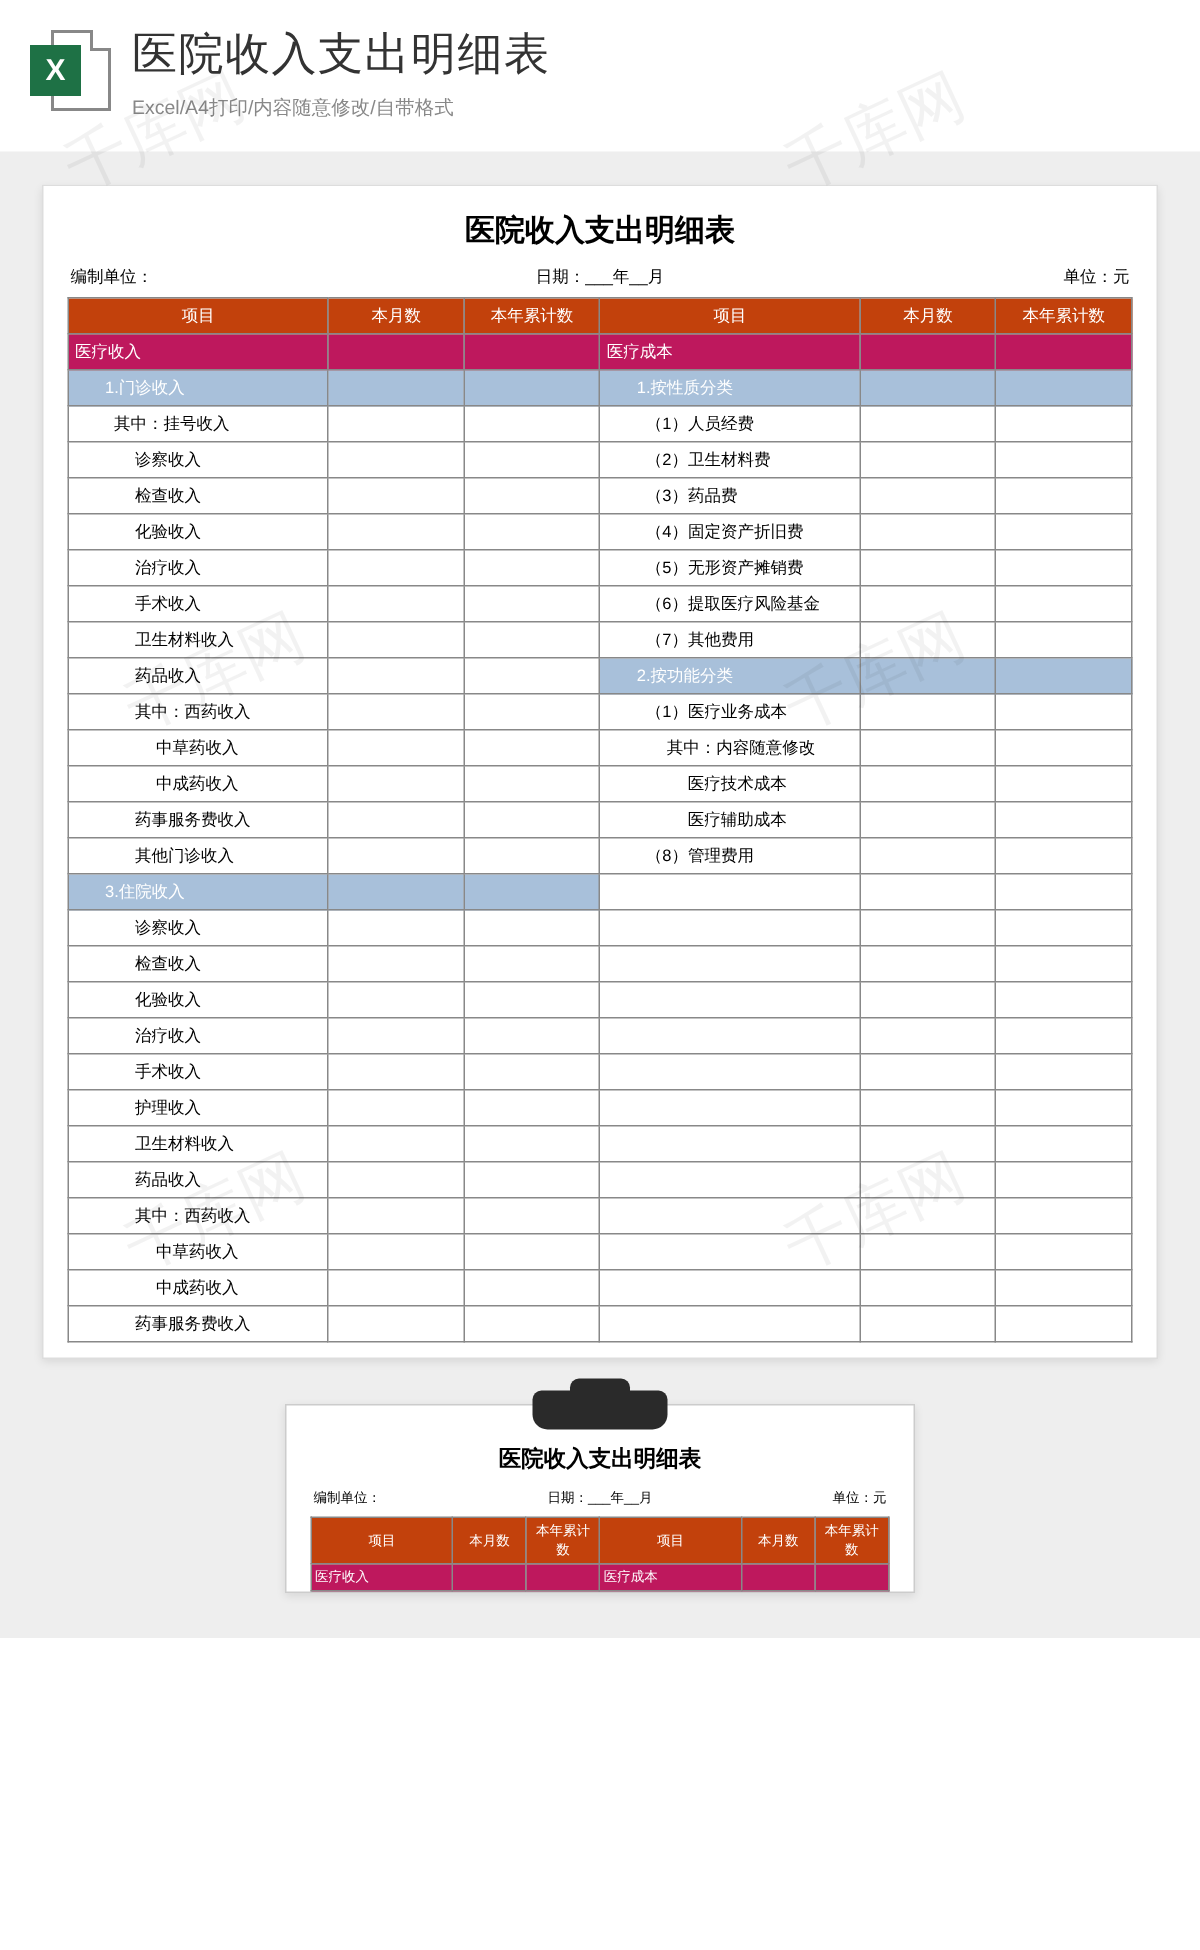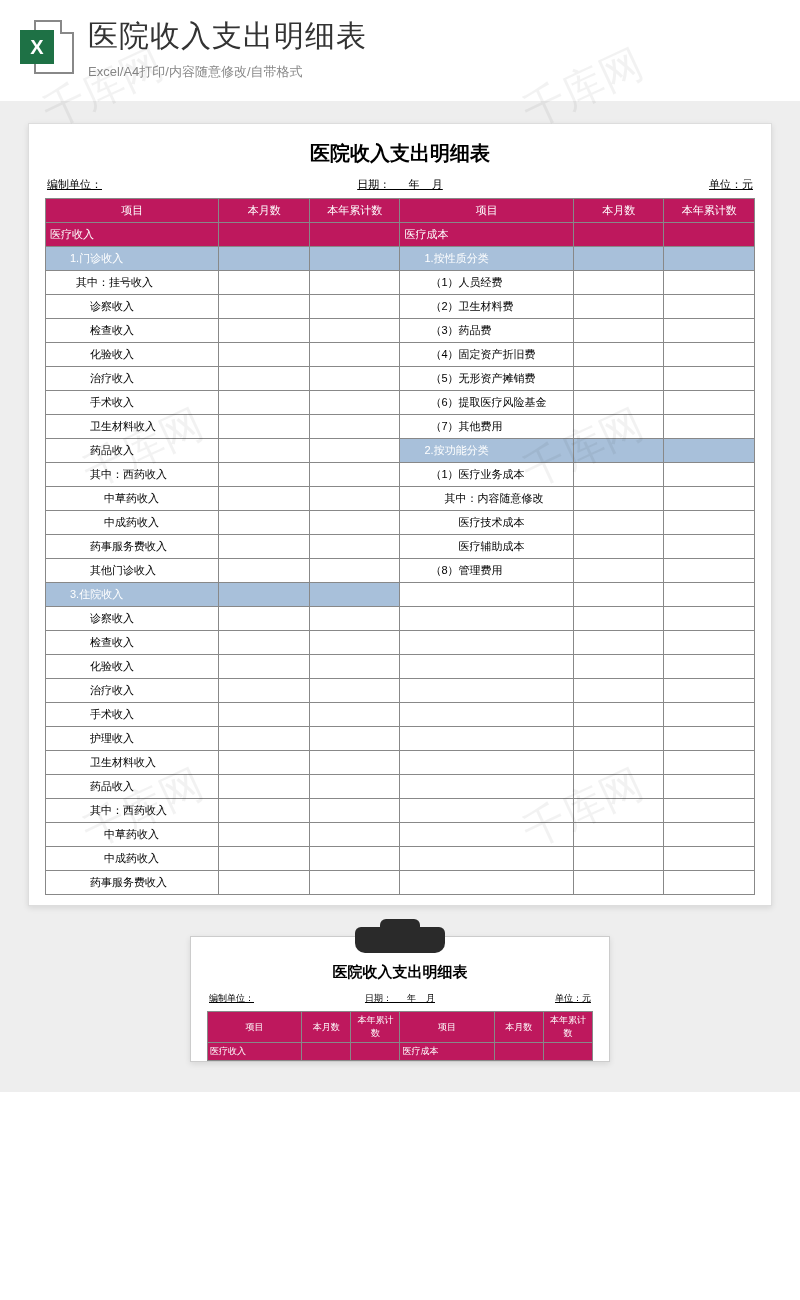--- a/index.html
+++ b/index.html
@@ -88,37 +88,36 @@
     font-size: 20px;
     font-weight: bold;
     color: #000;
     padding: 4px 0 10px 0;
   }
   .meta-row {
     display: flex;
     font-size: 11px;
     color: #000;
     padding: 0 2px 6px 2px;
-    text-decoration: underline;
   }
   .meta-left { flex: 1; text-align: left; }
   .meta-center { flex: 1; text-align: center; }
   .meta-right { flex: 1; text-align: right; }
   table {
     width: 100%;
     border-collapse: collapse;
     font-size: 11px;
   }
   th, td {
     border: 1px solid #888;
     padding: 4px 4px;
     height: 22px;
   }
   th {
-    background: #be185d;
+    background: #c2410c;
     color: #fff;
     font-weight: normal;
     text-align: center;
   }
   td { color: #000; }
   .w-item { width: 23%; }
   .w-num { width: 12%; }
   .sub-dark { background: #be185d; color: #fff; }
   .sub-light { background: #a8c0da; color: #fff; }
   .indent1 { padding-left: 24px; }

